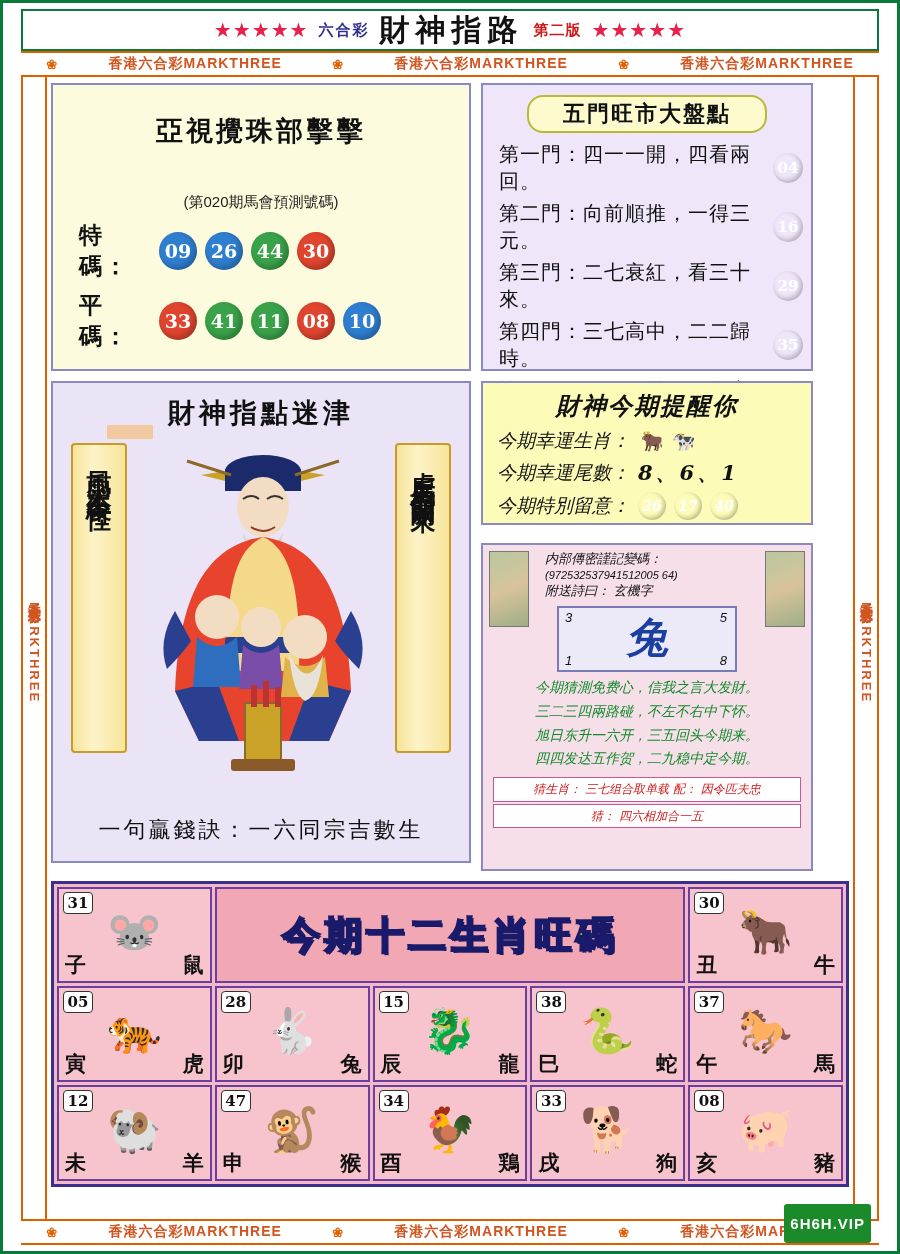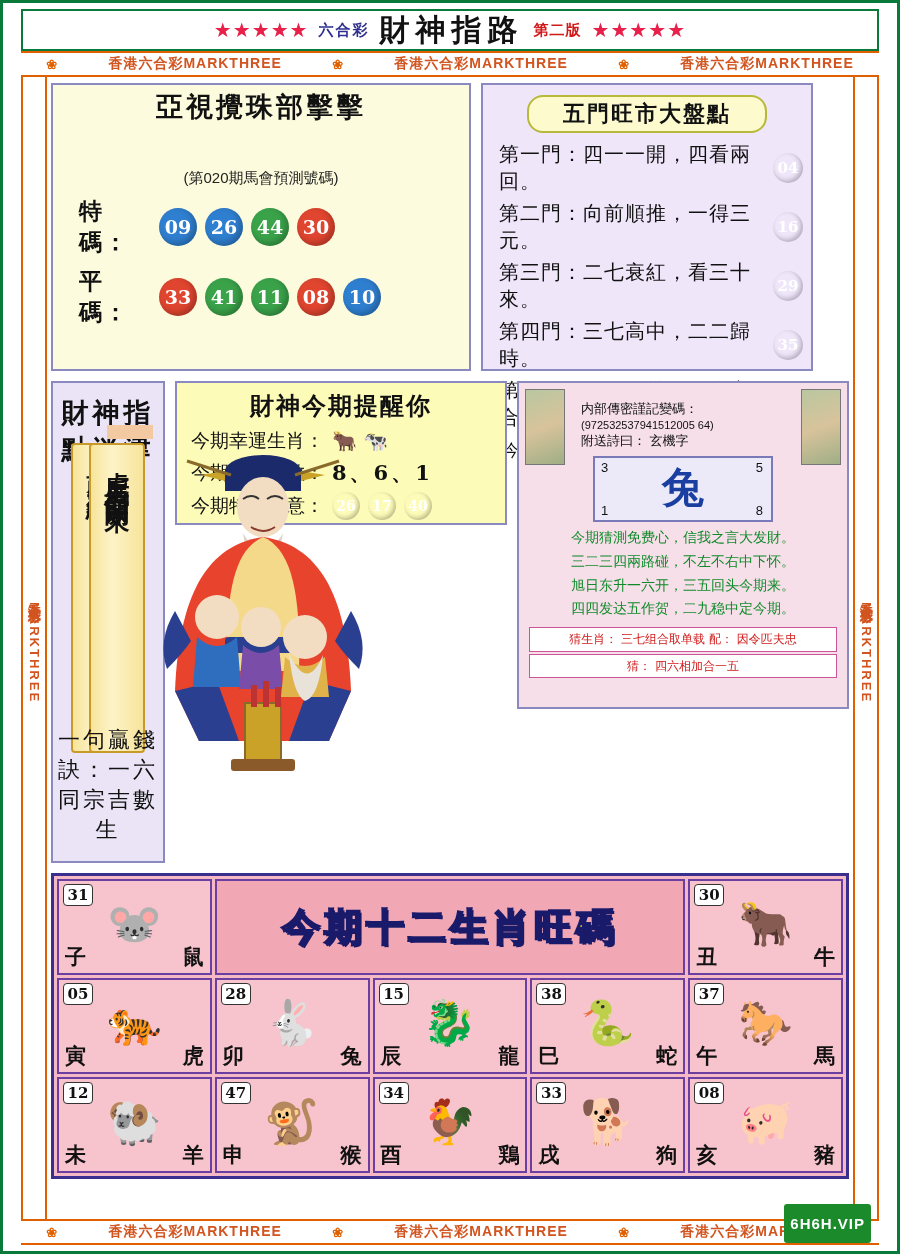--- a/index.html
+++ b/index.html
@@ -76,21 +76,21 @@
   .content {
     position:absolute; left:48px; right:48px; top:80px; bottom:40px;
   }
   .row { display:flex; gap:10px; }
 
   
   .p1 {
     width:420px; height:288px;
     background:#fdfbdd;
     border:2px solid #8a8ac0;
-    padding:0 10px;
+    padding:24px 10px;
   }
   .p1 h2 {
     margin:4px 0 2px; text-align:center;
     font-family:"DejaVu Serif", serif;
     font-size:27px; font-weight:bold; color:#111; letter-spacing:3px;
   }
   .p1 .sub { text-align:center; font-size:15px; color:#222; margin-bottom:8px;margin-top:44px;}
   .ballrow { display:flex; align-items:center; gap:8px; margin:8px 0 6px 16px;}
   .ballrow .lbl {
     font-family:"DejaVu Serif", serif;
@@ -222,21 +222,21 @@
     font-family:"DejaVu Serif", serif;
     box-shadow:inset -2px -2px 4px rgba(0,0,0,.25);
   }
   .zodiac-mini { font-size:20px; }
 
   
   .p5 {
     width:332px; height:328px;
     background:#f6dfe8;
     border:2px solid #8a8ac0;
-    padding:17px 6px;
+    padding:5px 6px;
     position:relative;
   }
   .p5 .head {
     font-size:13px; color:#111; margin-left:56px; line-height:1.35;
   }
   .p5 .code-digits { color:#111; font-size:11px; }
   .side-pic {
     position:absolute; width:40px; height:76px;
     border:1px solid #777;
     background:linear-gradient(160deg,#b9c7a0,#d8c39b 50%,#9fae86);
@@ -478,21 +478,21 @@
             <rect x="92" y="318" width="64" height="12" rx="3" fill="#8a5a2a"></rect>
 
             <path d="M36 170 q-18 30 -8 58 q16 -16 24 -28 Z" fill="#2a3f8f"></path>
             <path d="M212 170 q18 30 8 58 q-16 -16 -24 -28 Z" fill="#2a3f8f"></path>
           </svg>
         </div>
 
         <div class="bottomline">一句贏錢訣：一六同宗吉數生</div>
       </div>
 
-      <div style="display:flex; flex-direction:row; gap:10px;">
+      <div style="display:flex; flex-direction:column; gap:18px;font-style:italic;">
 
         <div class="p4">
           <div class="title">財神今期提醒你</div>
           <div class="line">
             <span>今期幸運生肖：</span>
             <span class="zodiac-mini">🐂 🐄</span>
           </div>
           <div class="line">
             <span>今期幸運尾數：</span>
             <span class="nums">8、6、1</span>

